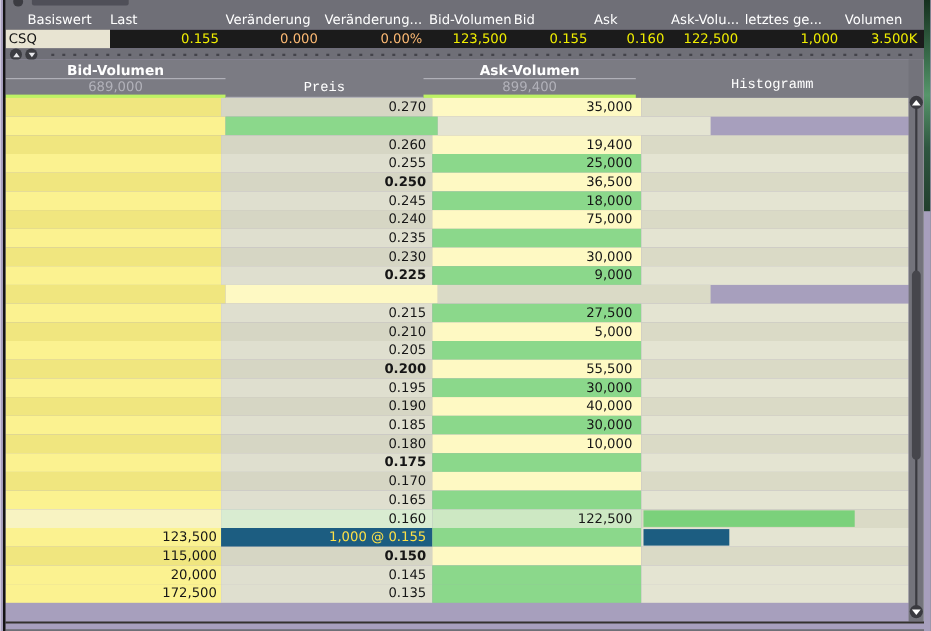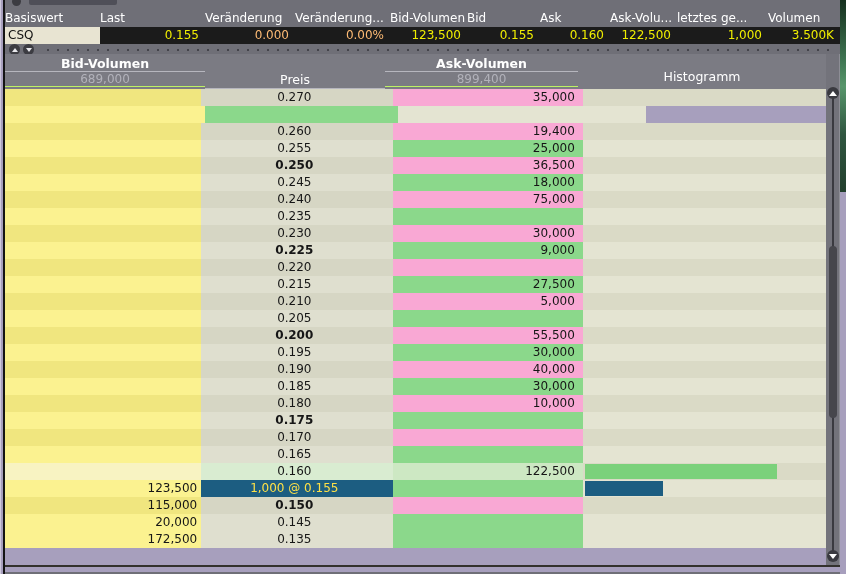--- a/index.html
+++ b/index.html
@@ -22,21 +22,21 @@
   .smudge-circle { position:absolute; left:7px; top:-3px; width:9px; height:9px; border-radius:50%; background:#3c3c42; }
   .smudge-text { position:absolute; left:24px; top:-4px; width:88px; height:9px; background:#4a4a52; opacity:.85; border-radius:2px; }
 
   
   .quote-header { position:absolute; left:0; top:10px; width:835px; height:17px; background:#6f6f77;
     display:flex; color:#fff; line-height:17px; }
   .quote-row { position:absolute; left:0; top:27px; width:835px; height:17px; background:#1b1b1b;
     display:flex; color:#f0ee00; line-height:17px; }
   .qc { height:17px; overflow:hidden; white-space:nowrap; }
   .qh-cell { text-align:left; }
-  .qh-cell.first { text-align:left; }
+  .qh-cell.first { text-align:left; padding-left:20px; }
   .qv { text-align:right; padding-right:6px; }
   .qv.white { color:#fdba74; }
   .qv.symbol { background:#e8e4d2; color:#111; text-align:left; padding-left:3px; }
   .w0{width:95px}.w1{width:105px}.w2{width:90px}.w3{width:95px}.w4{width:77px}
   .w5{width:73px}.w6{width:70px}.w7{width:67px}.w8{width:91px}.w9{width:72px}
 
   
   .splitter { position:absolute; left:0; top:44px; width:835px; height:10px; background:#6f6f77; }
   .split-btn { position:absolute; top:0; width:11px; height:11px; border-radius:50%; background:#3c3c42;
     display:flex; align-items:center; justify-content:center; }
@@ -46,38 +46,38 @@
     background-size:10px 4px; background-position:0 1px; background-repeat:repeat-x; }
   .tri-up-s { width:0;height:0;border-left:3px solid transparent;border-right:3px solid transparent;border-bottom:4px solid #e8e8ec; }
   .tri-dn-s { width:0;height:0;border-left:3px solid transparent;border-right:3px solid transparent;border-top:4px solid #e8e8ec; }
 
   
   .ladder-header { position:absolute; left:0; top:54px; width:835px; height:35px; background:#7b7b83;
     display:flex; color:#fff; }
   .lh { height:35px; padding-top:3px; }
   .lh .lbl { display:block; text-align:center; font-weight:bold; font-size:12.5px; line-height:14px;
     border-bottom:1px solid #b6b6be; }
-  .lh .sub { display:block; text-align:center; color:#b2b2ba; line-height:14px; border-bottom:1px solid #bef264; }
+  .lh .sub { display:block; text-align:center; color:#b2b2ba; line-height:14px; border-bottom:4px solid #bef264; }
   .lh.plain { display:flex; align-items:flex-end; }
-  .lh.plain .lbl2 { display:block; width:100%; text-align:center; font-weight:normal; font-size:12.5px; line-height:16px; }
+  .lh.plain .lbl2 { display:block; width:100%; text-align:center; font-weight:normal; font-size:12.5px; line-height:16px;font-family:Liberation Mono, monospace; }
   .lh.plain.underlined .lbl2 { border-bottom:1px solid #b6b6be; }
   .lh.plain.nounder .lbl2 { margin-bottom:4px; }
   .cw-bid{width:200px}.cw-price{width:180px}.cw-ask{width:193px}.cw-hist{width:248px}
 
   
   .ladder-body { position:absolute; left:0; top:89px; width:821px; height:476px; }
   .ladder-row { display:flex; height:17px; line-height:17px; color:#161616; }
   .cell { height:17px; overflow:hidden; white-space:nowrap; }
   .cell.bid   { width:200px; text-align:right; padding-right:4px; }
-  .cell.price { width:196px; text-align:center; padding-right:6px; }
+  .cell.price { width:196px; text-align:right; padding-right:6px; }
   .cell.ask   { width:193px; text-align:right; padding-right:8px; }
   .cell.hist  { width:248px; position:relative; }
   .ladder-row.even .bid{background:#f0e67f} .ladder-row.odd .bid{background:#fbf290}
   .ladder-row.even .price{background:#d6d6c4} .ladder-row.odd .price{background:#dfdfcf}
-  .ladder-row.even .ask{background:#f9a8d4} .ladder-row.odd .ask{background:#8bd88b}
+  .ladder-row.even .ask{background:#fef9c3} .ladder-row.odd .ask{background:#8bd88b}
   .ladder-row.even .hist{background:#dadac6} .ladder-row.odd .hist{background:#e4e4d2}
   .ladder-row.inside .bid{background:#f8f3c2}
   .ladder-row.inside .price{background:#d9ecd1}
   .ladder-row.inside .ask{background:#cde8c3}
   .ladder-row .price.bold{font-weight:bold}
   .ladder-row .price.trade{background:#1c5d81 !important; color:#fde047;}
   .bar { position:absolute; left:2px; top:1px; height:15px; }
 
   
   .gutter { position:absolute; left:821px; top:54px; width:14px; height:511px; background:#73737b;
@@ -214,21 +214,20 @@
           <div class="cell hist"></div>
         </div>
         <div class="ladder-row odd">
           <div class="cell bid"></div>
           <div class="cell price bold">0.225</div>
           <div class="cell ask">9,000</div>
           <div class="cell hist"></div>
         </div>
         <div class="ladder-row even">
           <div class="cell bid"></div>
-          <div class="cell price">0.220</div>
           <div class="cell ask"></div>
           <div class="cell hist"></div>
         </div>
         <div class="ladder-row odd">
           <div class="cell bid"></div>
           <div class="cell price">0.215</div>
           <div class="cell ask">27,500</div>
           <div class="cell hist"></div>
         </div>
         <div class="ladder-row even">

